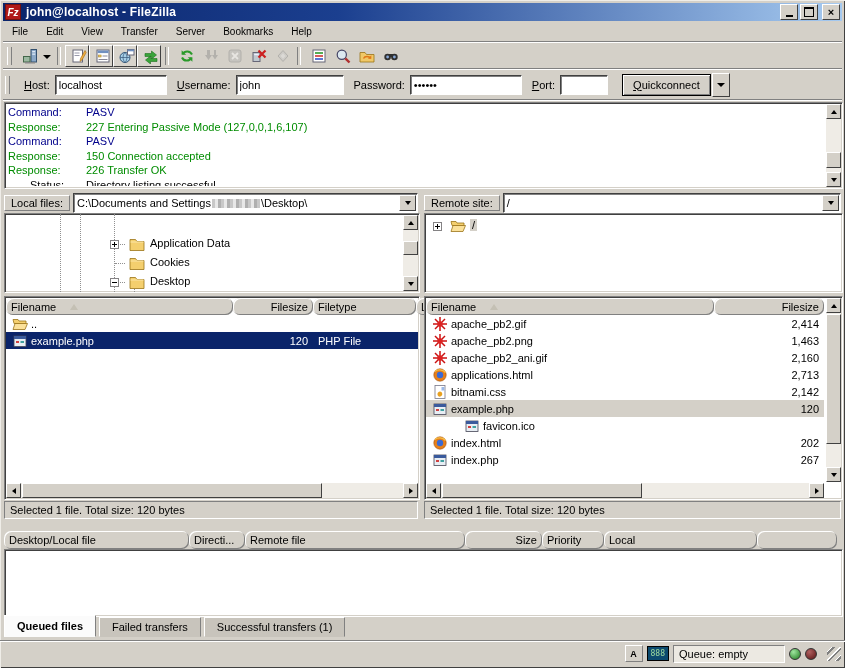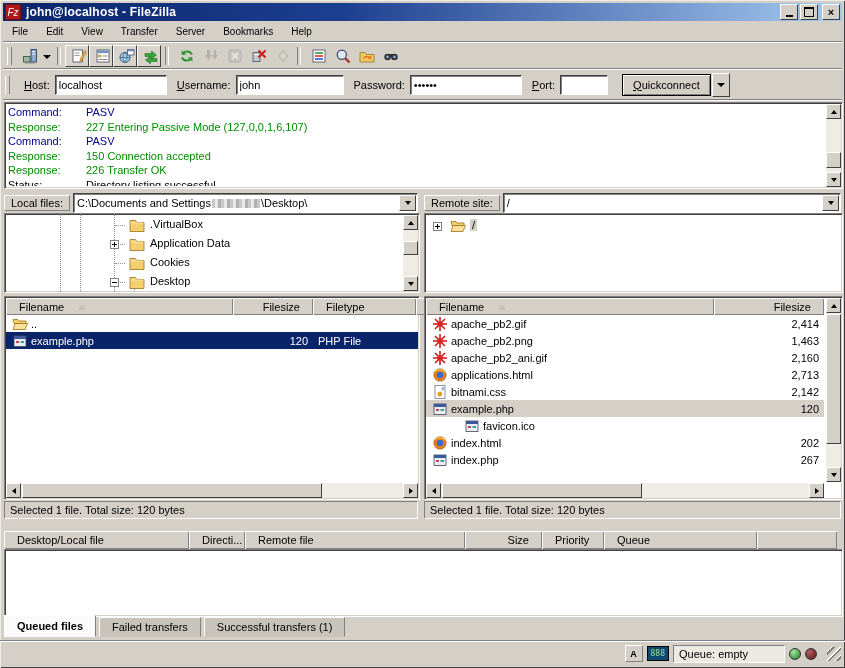--- a/index.html
+++ b/index.html
@@ -3,21 +3,21 @@
 <meta charset="utf-8">
 <style>
   html,body{margin:0;padding:0;background:#9c9a92;}
   .win{position:relative;width:845px;height:668px;background:#d4d0c8;
        font-family:"Liberation Sans","DejaVu Sans",sans-serif;font-size:11px;color:#000;
        box-shadow:inset 1px 1px 0 #efede8, inset -1px -1px 0 #404040;overflow:hidden;}
   
   .titlebar{position:absolute;left:3px;top:3px;right:3px;height:18px;
     background:linear-gradient(90deg,#0a246a 0%,#1b3f8f 40%,#a6caf0 100%);
     display:flex;align-items:center;padding:0 2px;}
-  .appicon{width:14px;height:14px;background:#b01818;color:#fff;font-weight:normal;font-size:10px;
+  .appicon{width:14px;height:14px;background:#b01818;color:#fff;font-weight:bold;font-size:10px;
     display:inline-flex;align-items:center;justify-content:center;border:1px solid #701010;font-style:italic;}
   .title{color:#fff;font-weight:bold;font-size:12px;margin-left:5px;letter-spacing:.2px;}
   .winbtns{margin-left:auto;display:flex;gap:2px;}
   .wbtn{width:16px;height:14px;background:#d4d0c8;border:1px solid;border-color:#fff #404040 #404040 #fff;
     display:inline-flex;align-items:center;justify-content:center;font-size:11px;line-height:10px;font-weight:bold;}
   .wbtn.close{margin-left:2px;}
   .glyph-min{width:7px;height:2px;background:#000;margin-top:7px;}
   .glyph-max{width:8px;height:7px;border:1px solid #000;border-top-width:2px;}
   .menubar{position:absolute;left:3px;top:22px;right:3px;height:19px;display:flex;align-items:center;
     font-size:10px;border-bottom:1px solid #808080;box-shadow:0 1px 0 #fff;}
@@ -82,21 +82,21 @@
   .hguide{position:absolute;border-top:1px dotted #909090;height:0;}
   .tree-label{padding:0 2px;margin-left:4px;}
   .tree-label.sel{background:#d4d0c8;}
   .ficon{width:16px;height:16px;flex:none;margin-left:3px;}
   .ficon svg{width:16px;height:16px;}
   
   .listpane{position:absolute;background:#fff;border:1px solid;border-color:#808080 #fff #fff #808080;
     box-shadow:inset 1px 1px 0 #404040, inset -1px -1px 0 #d4d0c8;}
   .lhead{position:absolute;top:1px;left:1px;height:17px;display:flex;}
   .hcell{background:#d4d0c8;box-shadow:inset 1px 1px 0 #fff, inset -1px -1px 0 #808080;
-    display:flex;align-items:center;padding:0 13px;box-sizing:border-box;flex:none;}
+    display:flex;align-items:center;padding:0 5px;box-sizing:border-box;flex:none;border-radius:7px;}
   .hcell.right{justify-content:flex-end;}
   .sortarr{width:0;height:0;border:4px solid transparent;border-bottom:6px solid #c4c0b4;margin-left:14px;margin-top:-3px;}
   .lbody{position:absolute;left:1px;overflow:hidden;background:#fff;}
   .frow{display:flex;height:17px;align-items:center;}
   .fcell{padding:0 5px;white-space:nowrap;overflow:hidden;box-sizing:border-box;flex:none;display:flex;align-items:center;}
   .fcell.right{justify-content:flex-end;}
   .frow.sel-active{background:#0a246a;color:#fff;}
   .frow.sel-inactive{background:#d4d0c8;}
   .frow .ficon{margin:0 3px 0 1px;}
   .statusline{position:absolute;height:18px;display:flex;align-items:center;padding-left:5px;
@@ -297,21 +297,21 @@
         </div>
         <div class="log-line">
           <span class="log-label" style="color: rgb(0, 140, 0);">Response:</span>
           <span style="color: rgb(0, 140, 0);">150 Connection accepted</span>
         </div>
         <div class="log-line">
           <span class="log-label" style="color: rgb(0, 140, 0);">Response:</span>
           <span style="color: rgb(0, 140, 0);">226 Transfer OK</span>
         </div>
         <div class="log-line">
-          <span class="log-label" style="color: rgb(0, 0, 0);">Status:</span>
+          <span class="log-label" style="color: rgb(0, 0, 0); text-align: center;">Status:</span>
           <span style="color: rgb(0, 0, 0);">Directory listing successful</span>
         </div>
       </div>
     <div class="sb" style="right:1px;top:1px;width:15px;height:83px;">
       <div class="sbtn" style="top:0;left:0;">
           <span class="arr up"></span>
         </div>
       <div class="sthumb" style="left:0;top:48px;width:15px;height:16px;"></div>
       <div class="sbtn" style="bottom:0;left:0;">
           <span class="arr dn"></span>
@@ -338,28 +338,20 @@
         </span>
     </span>
   </div>
 
   <div class="tree sunken" style="left:4px;top:213px;width:414px;height:78px;">
     <div id="localtree" style="position:absolute;left:0;top:0;right:17px;bottom:0;">
         <div class="guide" style="left: 55px; top: 0px; height: 78px;"></div>
         <div class="guide" style="left: 75px; top: 0px; height: 78px;"></div>
         <div class="guide" style="left: 109px; top: 0px; height: 78px;"></div>
         <div class="guide" style="left: 129px; top: 68px; height: 10px;"></div>
-        <div class="tree-row" style="left: 0px; top: 2px; width: 100%;">
-          <span class="hguide" style="position: absolute; left: 110px; width: 10px; top: 9px;"></span>
-          <span class="ficon" style="position: absolute; left: 121px; top: 1px;"><svg viewBox="0 0 16 16">
-              <path d="M1 3.5h5.5l1.5 2H15v9H1z" fill="#f4cf6e" stroke="#9a7418" stroke-width="0.8"></path>
-              <path d="M1.5 6h13" stroke="#fbe6a8"></path>
-            </svg></span>
-          <span class="tree-label" style="position: absolute; left: 139px; top: 2px;">.VirtualBox</span>
-        </div>
         <div class="tree-row" style="left: 0px; top: 21px; width: 100%;">
           <span class="hguide" style="position: absolute; left: 110px; width: 10px; top: 9px;"></span>
           <span class="expander plus" style="position: absolute; left: 105px; top: 5px;">
             <i></i>
             <b></b>
           </span>
           <span class="ficon" style="position: absolute; left: 121px; top: 1px;"><svg viewBox="0 0 16 16">
               <path d="M1 3.5h5.5l1.5 2H15v9H1z" fill="#f4cf6e" stroke="#9a7418" stroke-width="0.8"></path>
               <path d="M1.5 6h13" stroke="#fbe6a8"></path>
             </svg></span>
@@ -618,21 +610,21 @@
   <div class="statusline" style="left:424px;top:501px;width:417px;">
       <span>Selected 1 file. Total size: 120 bytes</span>
     </div>
 
   <div class="qhead" id="queuehead">
       <div class="hcell" style="width: 185px;">Desktop/Local file</div>
       <div class="hcell" style="width: 56px;">Directi...</div>
       <div class="hcell" style="width: 220px;">Remote file</div>
       <div class="hcell right" style="width: 77px;">Size</div>
       <div class="hcell" style="width: 62px;">Priority</div>
-      <div class="hcell" style="width: 153px;">Queue</div>
+      <div class="hcell" style="width: 153px;">Local</div>
       <div class="hcell" style="width: 80px;"></div>
     </div>
   <div class="qbody sunken"></div>
 
   <div class="tabs" id="tabs">
       <div class="tab active">Queued files</div>
       <div class="tab">Failed transfers</div>
       <div class="tab">Successful transfers (1)</div>
     </div>
 

